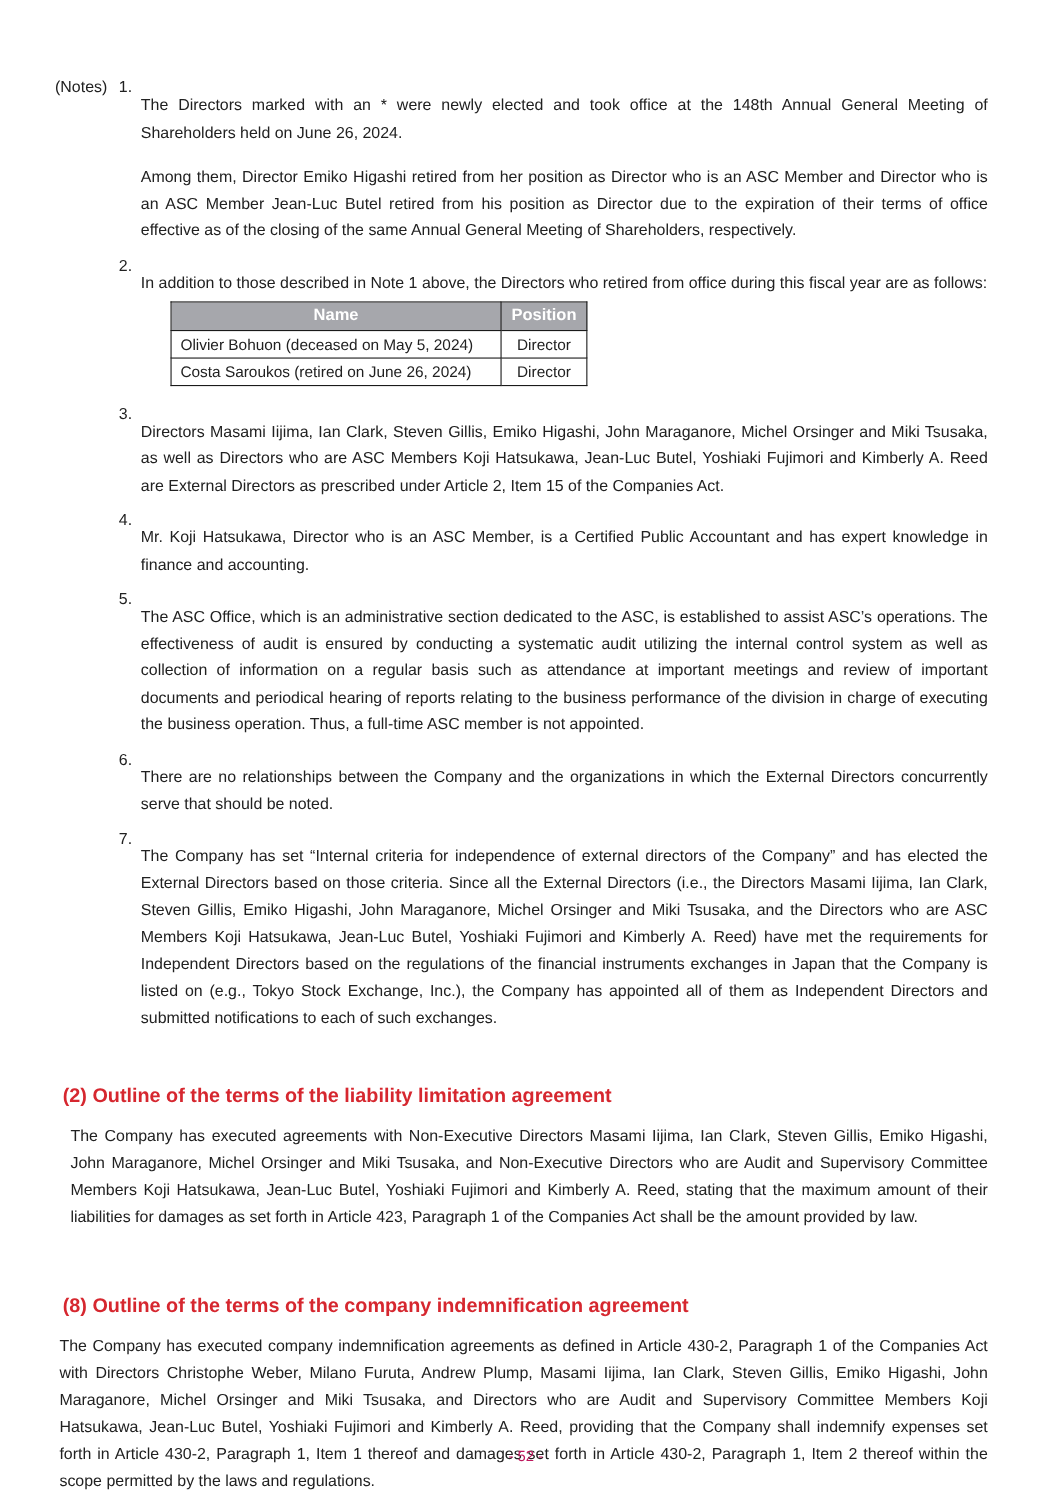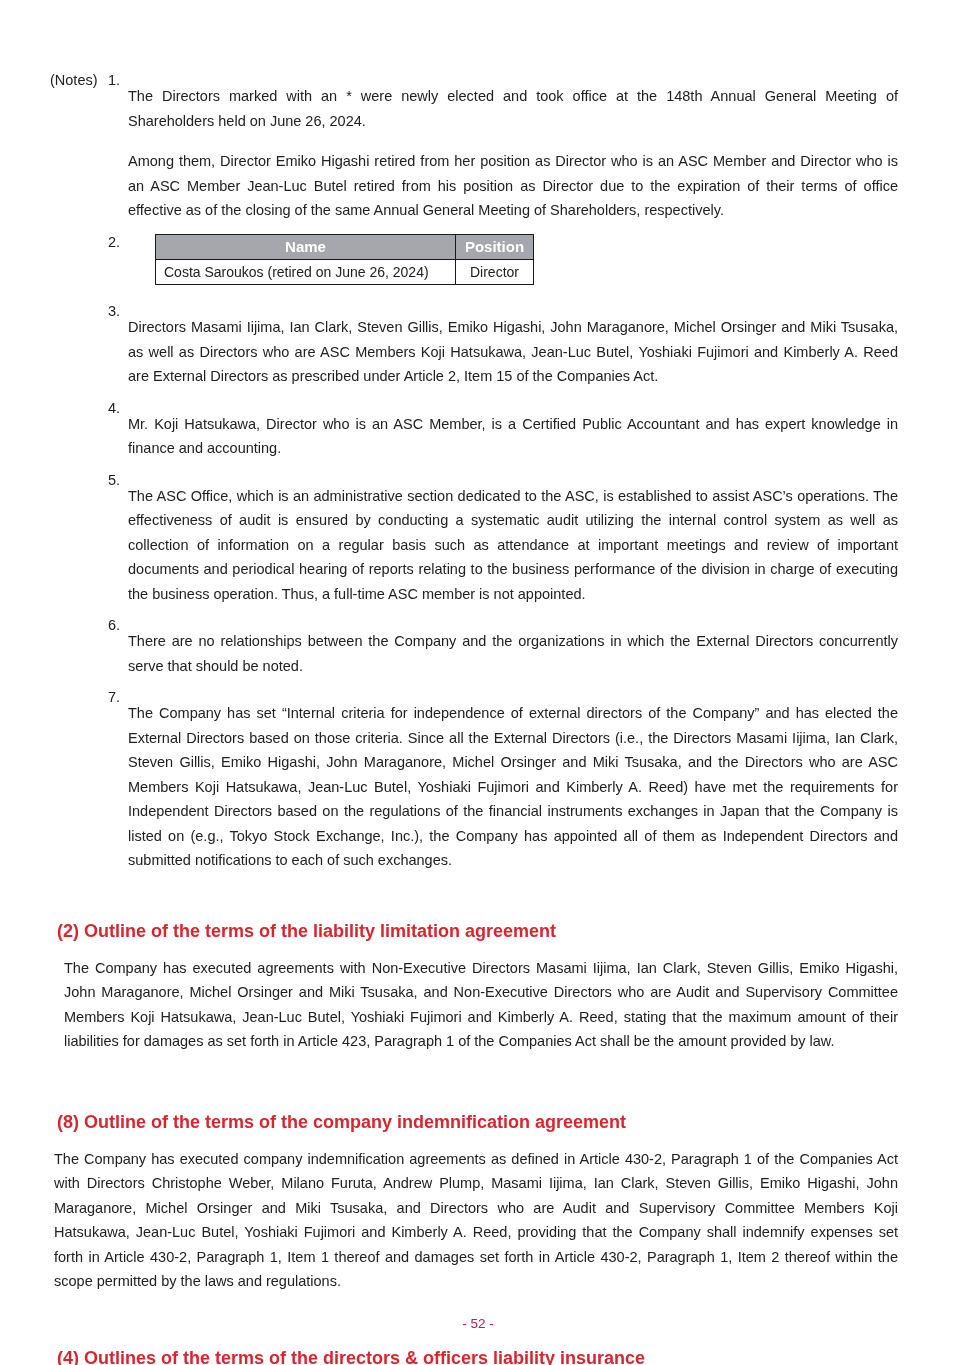--- a/index.html
+++ b/index.html
@@ -74,33 +74,38 @@
         <span class="note-num">1.</span>
         <div class="note-content">
           <p>The Directors marked with an * were newly elected and took office at the 148th Annual General Meeting of Shareholders held on June 26, 2024.</p>
           <p>Among them, Director Emiko Higashi retired from her position as Director who is an ASC Member and Director who is an ASC Member Jean-Luc Butel retired from his position as Director due to the expiration of their terms of office effective as of the closing of the same Annual General Meeting of Shareholders, respectively.</p>
         </div>
       </div>
 
       <div class="note">
         <span class="note-num">2.</span>
         <div class="note-content">
+          <p>In addition to those described in Note 1 above, the Directors who retired from office during this fiscal year are as follows:</p>
           <div class="tbl-wrap">
             <table class="retired">
               <colgroup>
                   <col class="col-name">
                   <col class="col-pos">
                 </colgroup>
               <thead>
                 <tr>
                   <th>Name</th>
                   <th>Position</th>
                 </tr>
               </thead>
               <tbody>
+                <tr>
+                  <td>Olivier Bohuon (deceased on May 5, 2024)</td>
+                  <td class="pos">Director</td>
+                </tr>
                 <tr>
                   <td>Costa Saroukos (retired on June 26, 2024)</td>
                   <td class="pos">Director</td>
                 </tr>
               </tbody>
             </table>
           </div>
         </div>
       </div>
 

